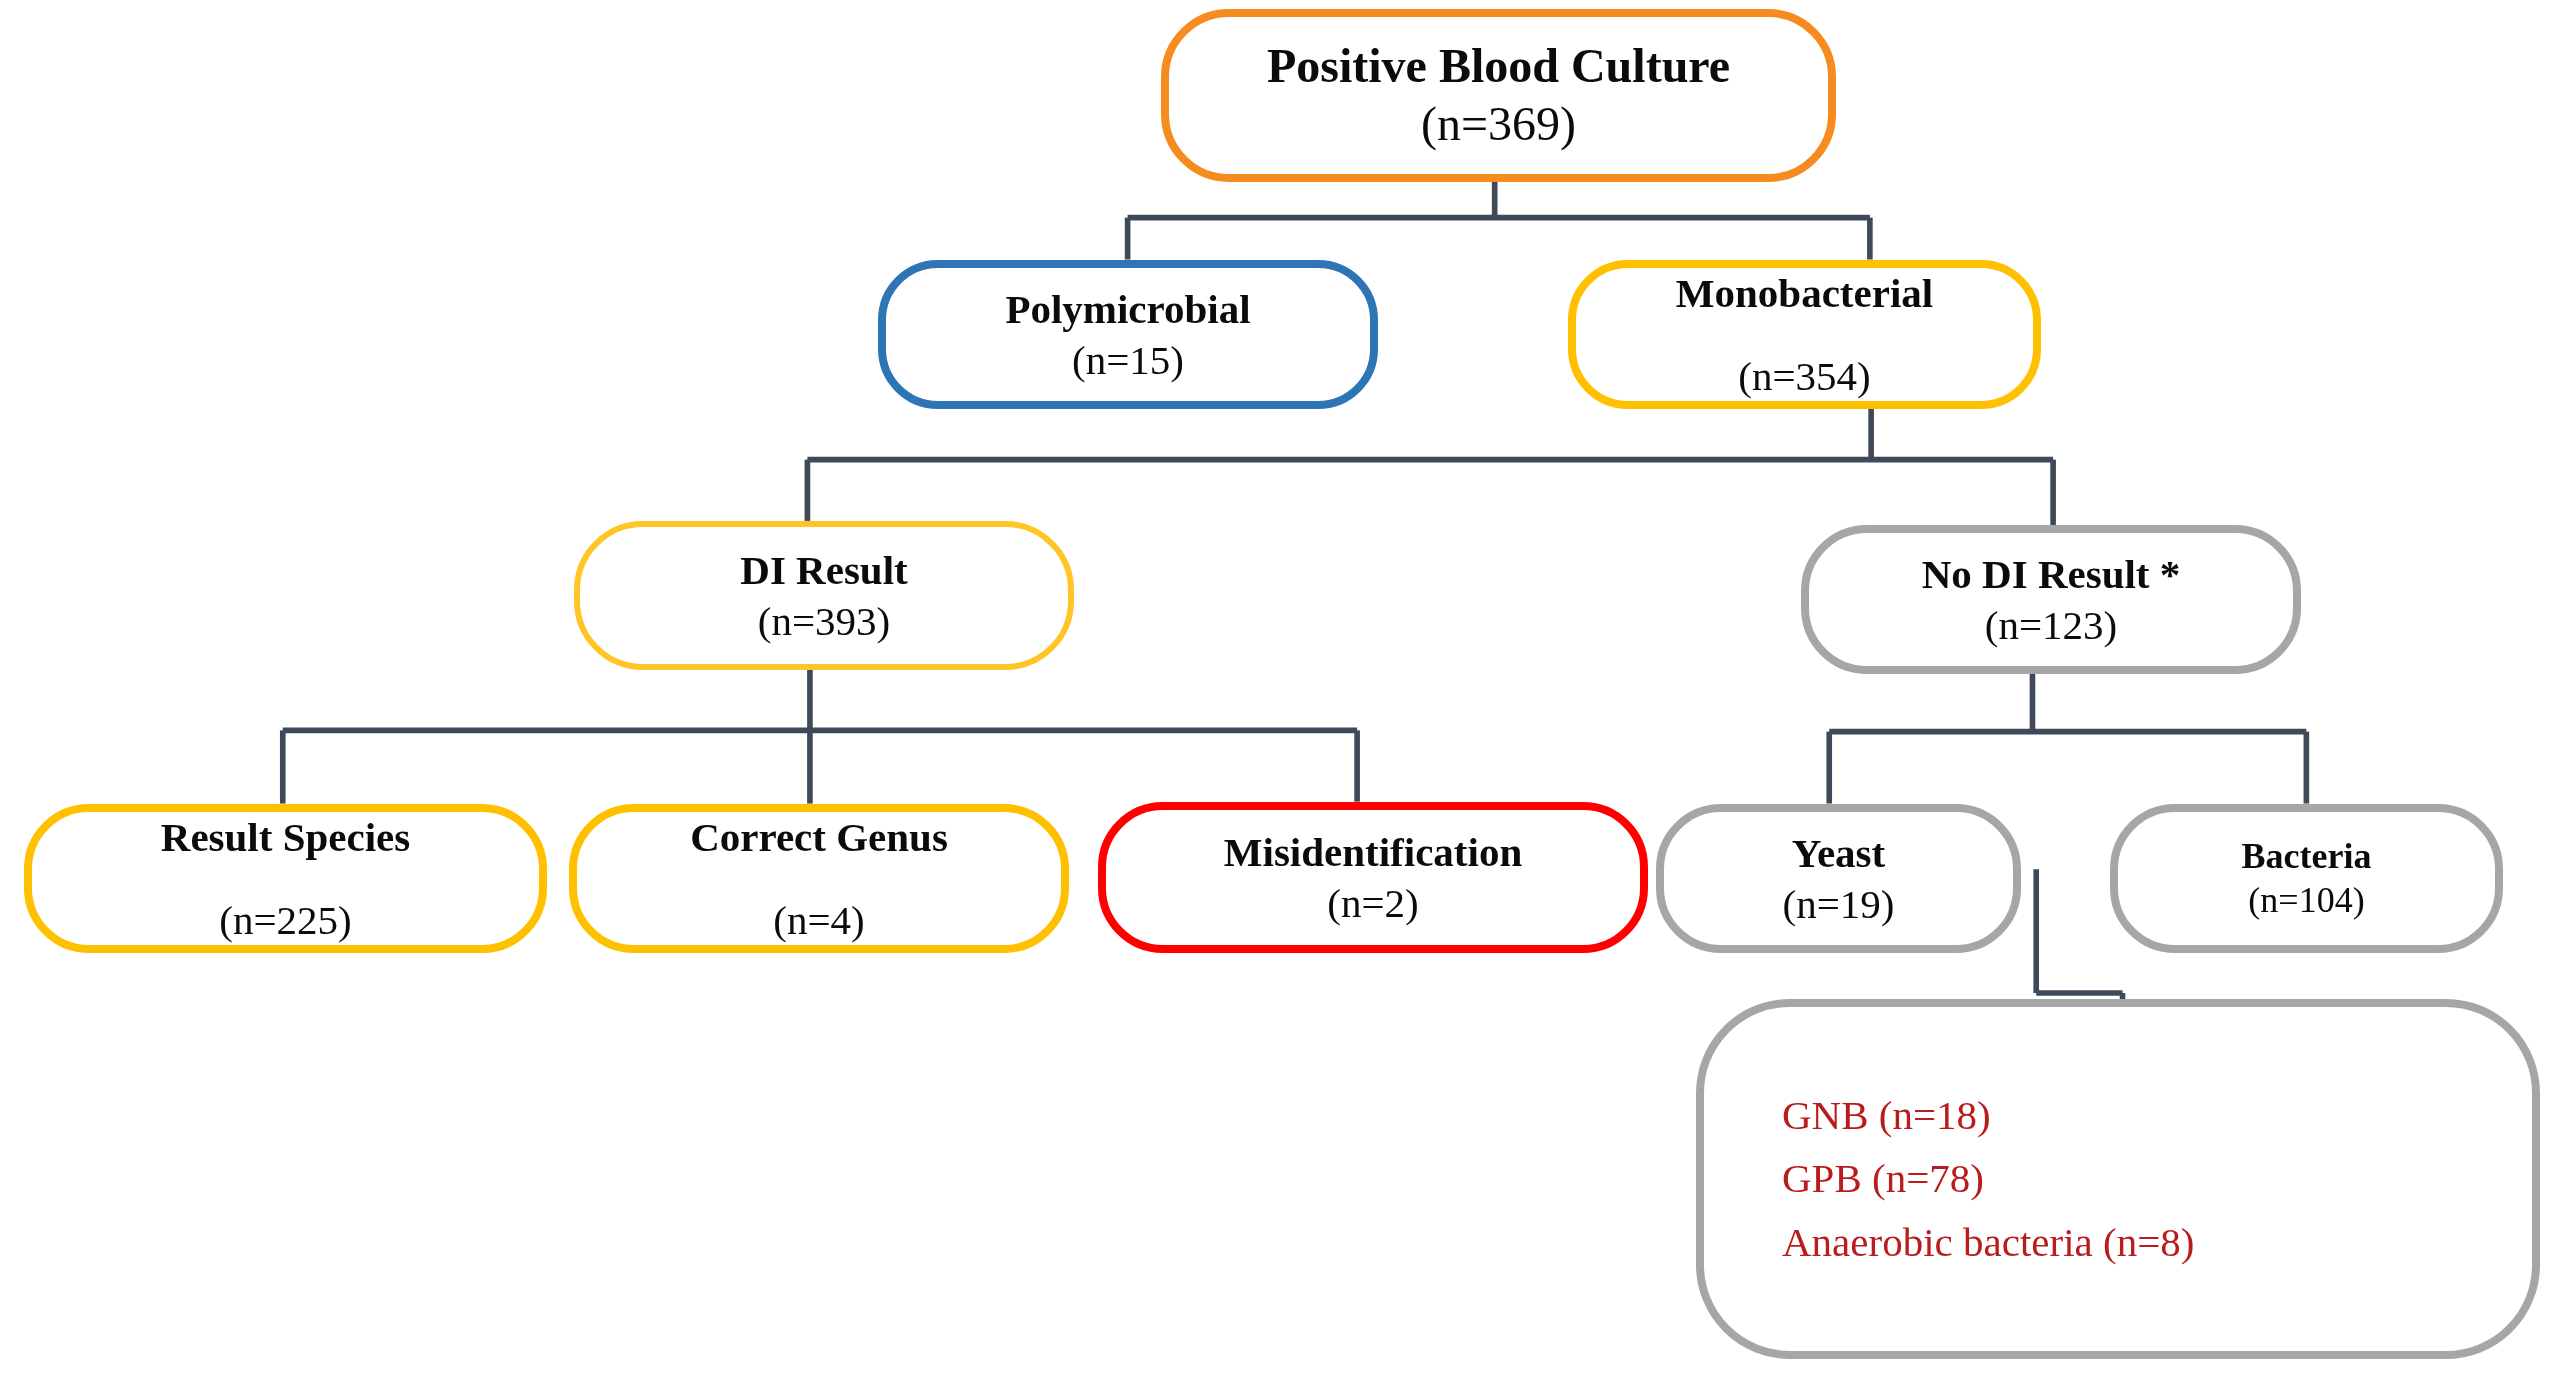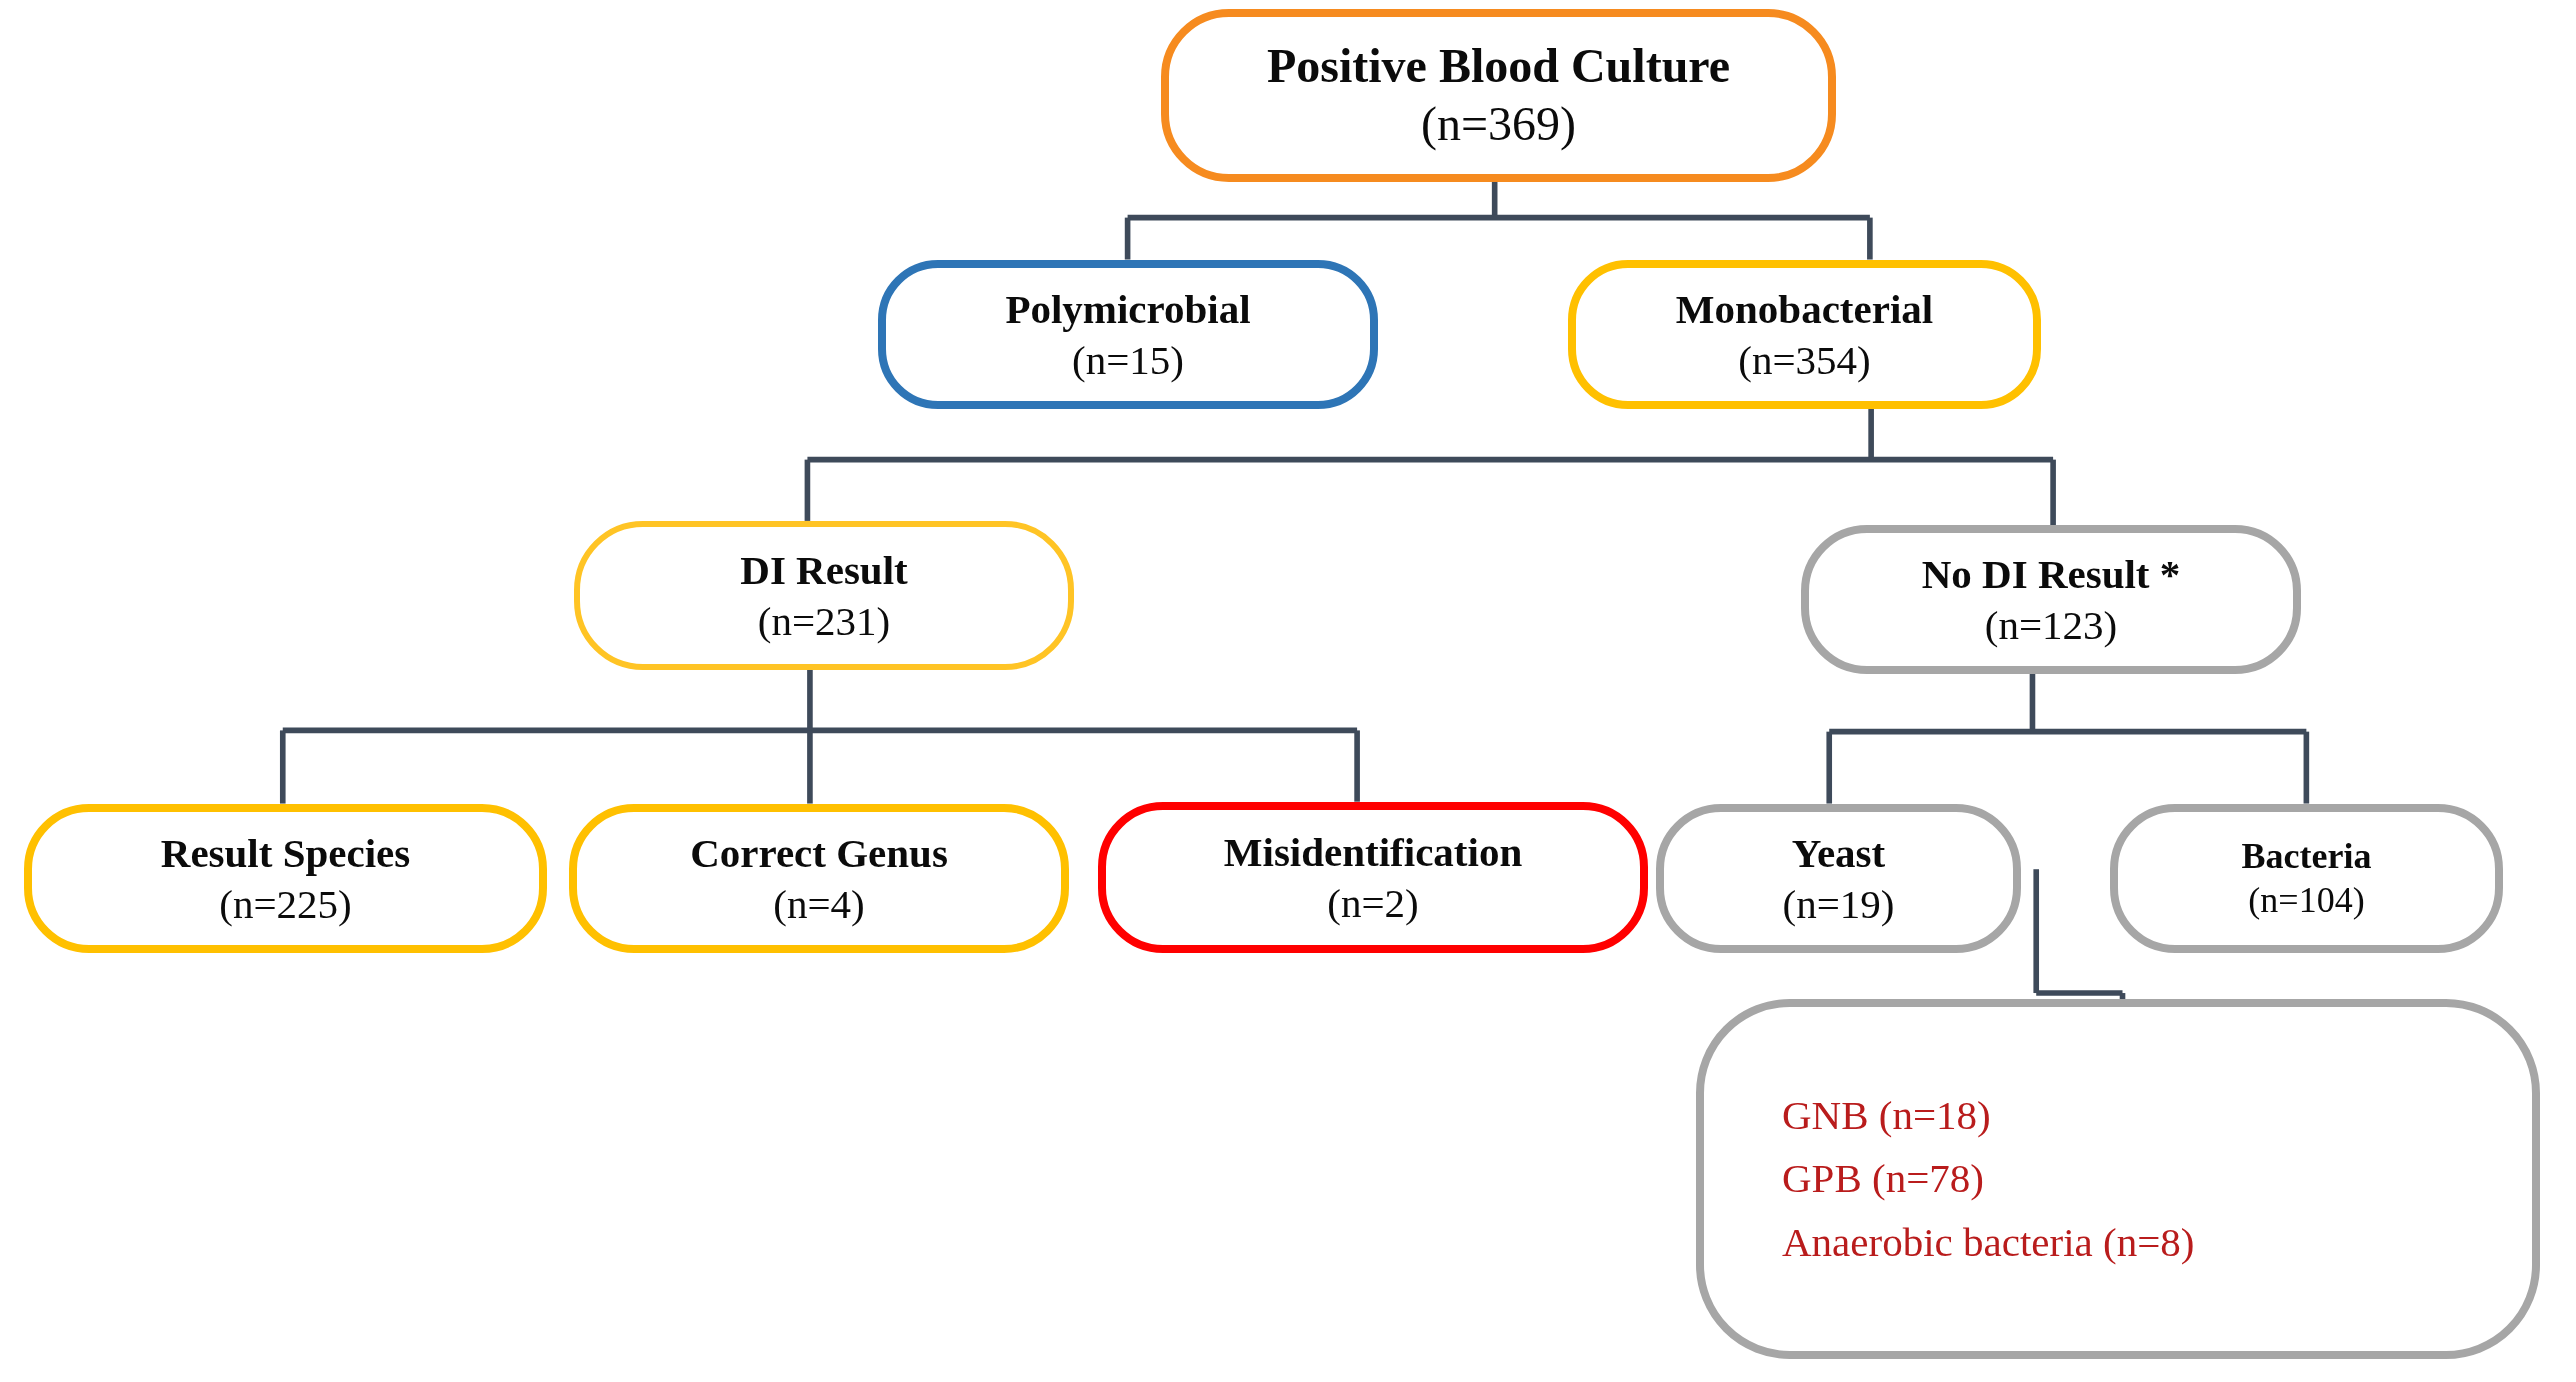--- a/index.html
+++ b/index.html
@@ -43,21 +43,21 @@
     font-weight: bold;
     white-space: nowrap;
   }
   .node .line2 {
     font-weight: normal;
     white-space: nowrap;
   }
   
   .c-orange { border: 8.1px solid #F68B1F; }
   .c-blue   { border: 8.1px solid #2E75B6; }
-  .c-amber  { border: 8.1px solid #FFC000; }
+  .c-amber  { border: 8.1px solid #FFC000; justify-content: space-between; }
   .c-gold   { border: 6.9px solid #FFC425; }
   .c-red    { border: 8.1px solid #FF0000; }
   .c-gray   { border: 8.1px solid #A6A6A6; }
 
   
   .detail-box {
     position: absolute;
     box-sizing: border-box;
     background: #ffffff;
     border: 8.1px solid #A6A6A6;
@@ -121,21 +121,21 @@
     <span class="line2">(n=15)</span>
   </div>
 
   <div class="node c-amber" style="left:1568px; top:260px; width:473px; height:149px; border-radius:60px; font-size:41px;">
     <span class="line1">Monobacterial</span>
     <span class="line2">(n=354)</span>
   </div>
 
   <div class="node c-gold" style="left:574px; top:521px; width:500px; height:149px; border-radius:69px; font-size:41px;">
     <span class="line1">DI Result</span>
-    <span class="line2">(n=231)</span>
+    <span class="line2">(n=393)</span>
   </div>
 
   <div class="node c-gray" style="left:1801px; top:525px; width:500px; height:149px; border-radius:66px; font-size:41px;">
     <span class="line1">No DI Result *</span>
     <span class="line2">(n=123)</span>
   </div>
 
   <div class="node c-amber" style="left:24px; top:804px; width:523px; height:149px; border-radius:65px; font-size:41px;">
     <span class="line1">Result Species</span>
     <span class="line2">(n=225)</span>

